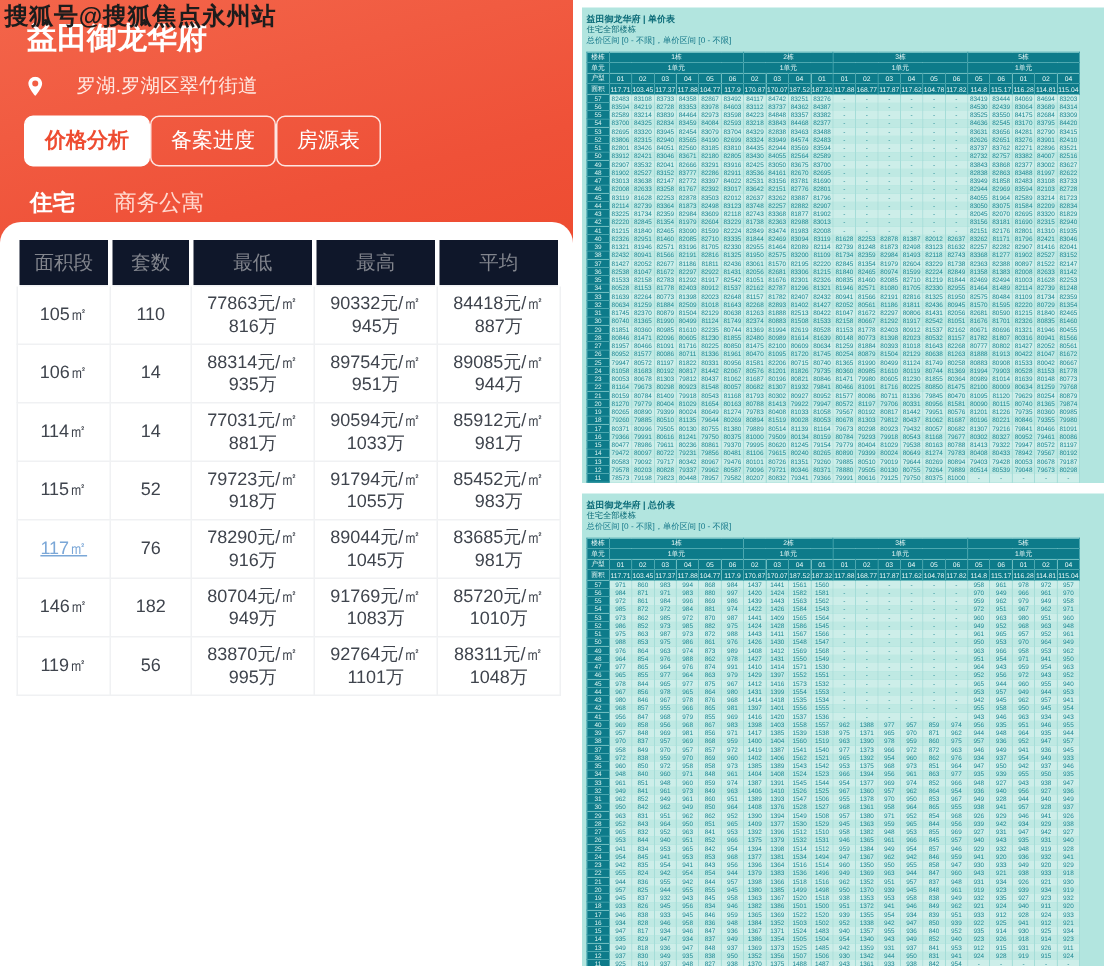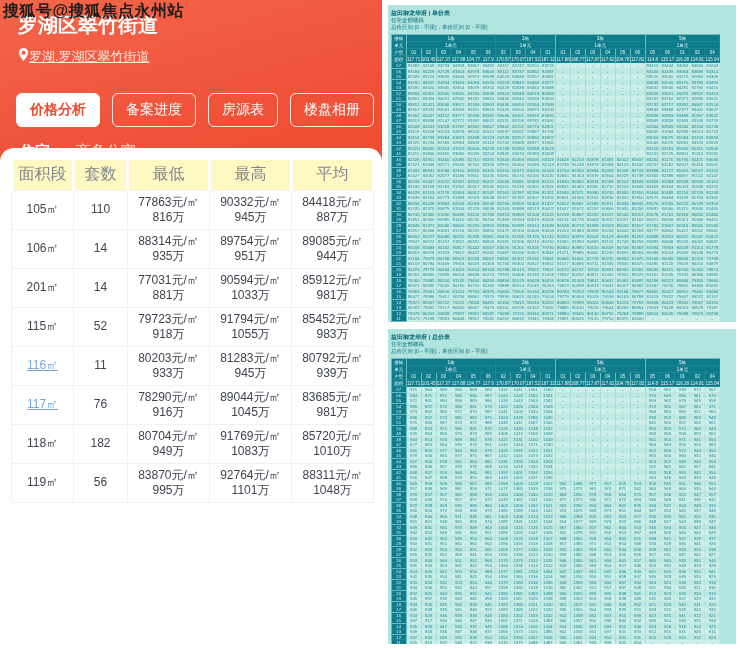--- a/index.html
+++ b/index.html
@@ -9,38 +9,38 @@
 
   
   .watermark { position:absolute; top:1px; left:3px; z-index:40;
     font-size:16px; font-weight:bold; color:#1c1c1c; letter-spacing:0.5px; }
 
   
   .left-panel { position:absolute; left:0; top:0; width:382px; height:649px; overflow:hidden; }
   .orange-header { position:absolute; left:0; top:0; right:0; height:162px;
     background:linear-gradient(165deg,#f3654a 0%,#ef5138 70%,#ee4c31 100%); }
   .prj-title { margin:12px 0 0 18px; color:#fff; font-size:20px; font-weight:bold; }
-  .loc-row { display:flex; align-items:flex-start; gap:0; margin:9px 0 0 18px;
-    color:#ffe9e2; font-size:13px;text-decoration:underline; }
-  .btn-row { display:flex; gap:12px; margin:27px 0 0 16px; }
+  .loc-row { display:flex; align-items:center; gap:22px; margin:9px 0 0 18px;
+    color:#ffe9e2; font-size:13px; }
+  .btn-row { display:flex; margin:11px 0 0 16px; }
   .hbtn { font-size:14px; padding:7px 13px; border-radius:6px; border:1px solid rgba(255,255,255,.85);
     color:#fff; background:transparent; cursor:pointer; white-space:nowrap; }
   .hbtn.active { background:#fff; color:#ee4c31; border-color:#fff; font-weight:bold; }
   .tab-row { display:flex; gap:26px; margin:15px 0 0 20px; }
   .tab { color:#ffd9cf; font-size:15px; padding-bottom:7px; position:relative; cursor:pointer;font-family:Liberation Mono, monospace; }
   .tab.active { color:#fff; font-weight:bold; }
   .tab.active::after { content:""; position:absolute; left:4px; bottom:0; width:26px; height:3px;
     border-radius:2px; background:#fff; }
 
   .card { position:absolute; left:0; right:0; top:148px; bottom:0; background:#fff;
     border-radius:14px 14px 0 0; padding:12px 10px 0 10px; }
   table.price { width:100%; border-collapse:collapse; table-layout:fixed; }
   table.price col.c1{width:62px} table.price col.c2{width:54px}
   table.price col.c3,table.price col.c4,table.price col.c5{width:82px}
-  table.price thead th { background:#fef9c3; color:#82858d; font-weight:normal; font-size:16px;
+  table.price thead th { background:#0f172a; color:#82858d; font-weight:normal; font-size:13px;
     height:30px; border-left:3px solid #fff; border-right:3px solid #fff;text-align:center; }
   table.price tbody td { border:1px solid #f0f1f3; text-align:center; height:39px;
     font-size:12px; color:#3f444d; line-height:15px; }
   .area-link { color:#7ba7d7; text-decoration:underline; cursor:pointer; }
   .pline { display:block; }
 
   
   .right-col { position:absolute; left:388px; top:0; width:352px; height:649px; }
   .sheet { position:absolute; left:0; width:348px; background:#b2e5df; overflow:hidden; }
   .sheet1 { top:5px; height:317px; }
@@ -62,34 +62,33 @@
 </style>
 </head>
 <body>
 
 <div class="canvas">
 
   <div class="watermark">搜狐号@搜狐焦点永州站</div>
 
   <div class="left-panel">
     <div class="orange-header">
-      <div class="prj-title">罗湖区翠竹街道</div>
+      <div class="prj-title">益田御龙华府</div>
       <div class="loc-row">
         <span style="display:inline-flex">
           <svg width="11" height="13" viewBox="0 0 12 14">
               <path d="M6 0C3.2 0 1 2.2 1 5c0 3.6 5 9 5 9s5-5.4 5-9c0-2.8-2.2-5-5-5zm0 7.2A2.2 2.2 0 1 1 6 2.8a2.2 2.2 0 0 1 0 4.4z" fill="#ffffff"></path>
             </svg>
         </span>
         <span>罗湖.罗湖区翠竹街道</span>
       </div>
       <div class="btn-row" id="btn-row">
           <button class="hbtn active">价格分析</button>
           <button class="hbtn">备案进度</button>
           <button class="hbtn">房源表</button>
-          <button class="hbtn">楼盘相册</button>
         </div>
       <div class="tab-row" id="tab-row">
           <div class="tab active">住宅</div>
           <div class="tab">商务公寓</div>
         </div>
     </div>
 
     <div class="card">
       <table class="price">
         <colgroup>
@@ -135,21 +134,21 @@
               <td>
                 <span class="pline">89754元/㎡</span>
                 <span class="pline">951万</span>
               </td>
               <td>
                 <span class="pline">89085元/㎡</span>
                 <span class="pline">944万</span>
               </td>
             </tr>
             <tr>
-              <td>201㎡</td>
+              <td>114㎡</td>
               <td>14</td>
               <td>
                 <span class="pline">77031元/㎡</span>
                 <span class="pline">881万</span>
               </td>
               <td>
                 <span class="pline">90594元/㎡</span>
                 <span class="pline">1033万</span>
               </td>
               <td>
@@ -167,53 +166,37 @@
               <td>
                 <span class="pline">91794元/㎡</span>
                 <span class="pline">1055万</span>
               </td>
               <td>
                 <span class="pline">85452元/㎡</span>
                 <span class="pline">983万</span>
               </td>
             </tr>
             <tr>
-              <td><span class="area-link">116㎡</span></td>
-              <td>11</td>
-              <td>
-                <span class="pline">80203元/㎡</span>
-                <span class="pline">933万</span>
-              </td>
-              <td>
-                <span class="pline">81283元/㎡</span>
-                <span class="pline">945万</span>
-              </td>
-              <td>
-                <span class="pline">80792元/㎡</span>
-                <span class="pline">939万</span>
-              </td>
-            </tr>
-            <tr>
               <td><span class="area-link">117㎡</span></td>
               <td>76</td>
               <td>
                 <span class="pline">78290元/㎡</span>
                 <span class="pline">916万</span>
               </td>
               <td>
                 <span class="pline">89044元/㎡</span>
                 <span class="pline">1045万</span>
               </td>
               <td>
                 <span class="pline">83685元/㎡</span>
                 <span class="pline">981万</span>
               </td>
             </tr>
             <tr>
-              <td>118㎡</td>
+              <td>146㎡</td>
               <td>182</td>
               <td>
                 <span class="pline">80704元/㎡</span>
                 <span class="pline">949万</span>
               </td>
               <td>
                 <span class="pline">91769元/㎡</span>
                 <span class="pline">1083万</span>
               </td>
               <td>

